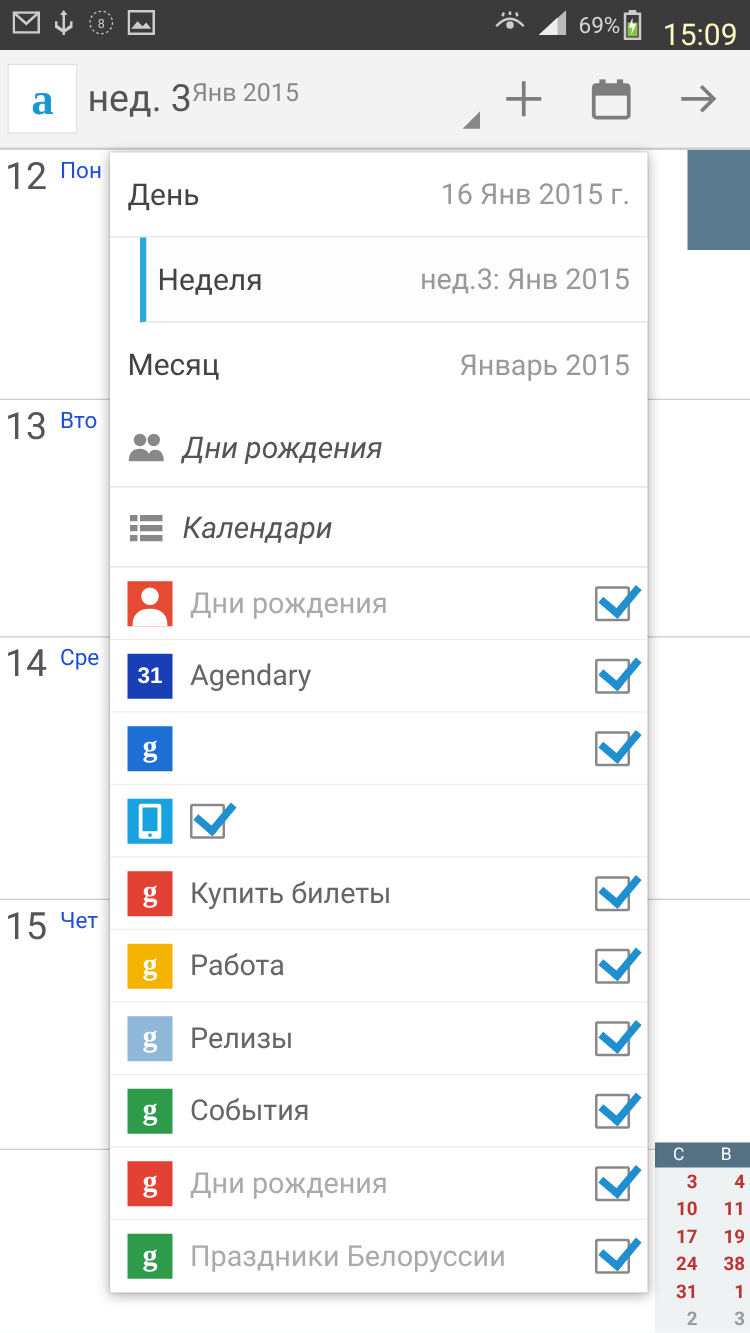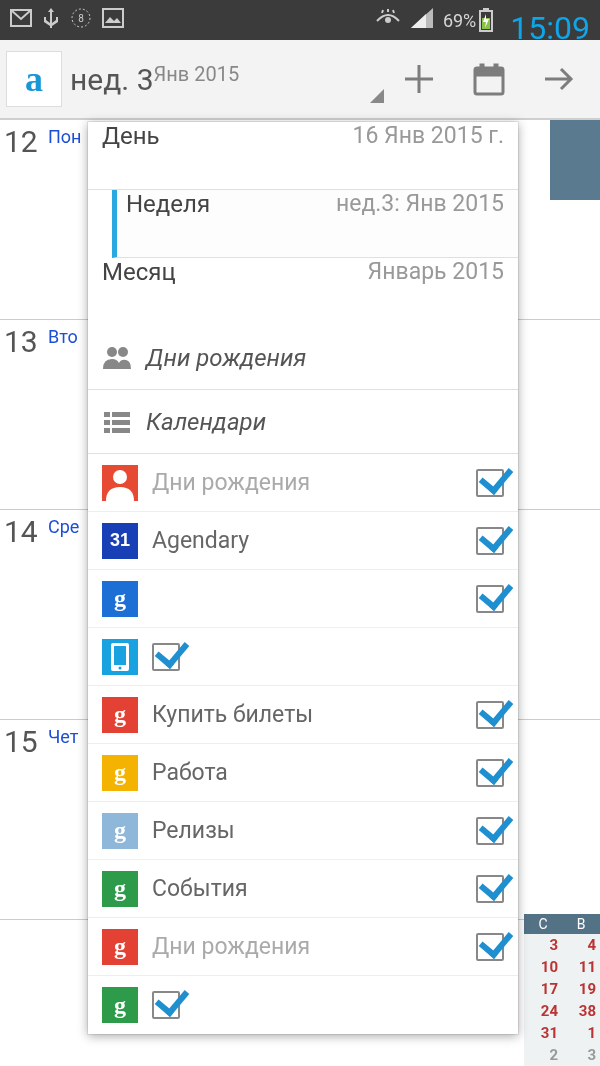--- a/index.html
+++ b/index.html
@@ -2,21 +2,21 @@
 <html><head>
 <meta charset="utf-8">
 <style>
   * { box-sizing: border-box; margin: 0; padding: 0; }
   html, body { width: 600px; height: 1066px; overflow: hidden; font-family: Roboto, Arial, sans-serif; }
   body { background: #eef0f1; position: relative; color: #444; }
 
   
   .status-bar { height: 40px; background: #3b3b3b; color: #d6d6d6; display: flex; align-items: center; justify-content: space-between; padding: 0 10px; font-size: 20px; }
   .status-left, .status-right { display: flex; align-items: center; gap: 10px; }
-  .status-right .time { font-size: 32px; color: #0ea5e9; margin-left: 6px; margin-top: 16px; }
+  .status-right .time { font-size: 24px; color: #fef9c3; margin-left: 6px; margin-top: 16px; }
   .batt { display:inline-flex; align-items:center; }
 
   
   .app-bar { height: 80px; background: #f3f3f3; border-bottom: 2px solid #cfcfcf; display:flex; align-items:center; padding: 0 6px; }
   .app-icon { width: 56px; height: 56px; background: #fff; border:1px solid #ddd; display:flex; align-items:center; justify-content:center; margin-right:8px; }
   .app-icon span { font-family: Georgia, serif; font-size: 36px; font-weight: bold; color:#1897d6; }
   .title-block { flex:1; display:flex; flex-direction:row; position:relative; }
   .title-main { font-size: 30px; color:#555; }
   .title-sub { font-size: 20px; color:#888; }
   .spinner-tri { position:absolute; right:0; bottom:-6px; width:0; height:0; border-left:14px solid transparent; border-bottom:14px solid #888; }
@@ -35,21 +35,21 @@
   
   .mini-month { position:absolute; right:0; bottom:0; width:76px; background:#eef2f3; font-size:14px; }
   .mini-h { display:flex; background:#547286; color:#fff; }
   .mini-h div { flex:1; text-align:center; padding:2px 0; font-size:14px; }
   .mini-row { display:flex; }
   .mini-row div { flex:1; text-align:right; padding:2px 4px; color:#b33; font-weight:bold; font-size:15px; }
   .mini-row.gray div { color:#999; }
 
   
   .popup { position:absolute; top:122px; left:88px; width:430px; background:#fff; box-shadow: 0 2px 10px rgba(0,0,0,.35), 0 0 0 1px rgba(0,0,0,.08); }
-  .prow { height:68px; border-bottom:1px solid #e0e0e0; display:flex; padding:0 14px; position:relative; }
+  .prow { height:68px; border-bottom:1px solid #e0e0e0; display:flex; align-items:center; padding:0 14px; position:relative; }
   .prow:last-child { border-bottom:none; }
   .prow .label { font-size:24px; color:#444; flex:1; }
   .prow .sub { font-size:23px; color:#999; }
   .prow.selected { border-left:5px solid #2aa8e0; padding-left:9px; background:#fdfdfd;margin-left:24px; }
   .sect { height:64px; display:flex; align-items:center; padding:0 14px; border-bottom:1px solid #e0e0e0; gap:14px; }
   .sect svg { width:30px; height:30px; fill:#888; }
   .sect .slabel { font-size:24px; font-style:italic; color:#555; }
 
   .crow { height:58px; border-bottom:1px solid #eee; display:flex; align-items:center; padding:0 14px; gap:14px; }
   .crow:last-child { border-bottom:none; }
@@ -300,16 +300,17 @@
         <div class="cicon" style="background: rgb(227, 65, 51);">
           <span style="font-family:Georgia,serif;">g</span>
         </div>
         <span class="cname gray">Дни рождения</span>
         <div class="chk"></div>
       </div>
       <div class="crow">
         <div class="cicon" style="background: rgb(46, 155, 74);">
           <span style="font-family:Georgia,serif;">g</span>
         </div>
+        <span class="cname gray">Праздники Белоруссии</span>
         <div class="chk"></div>
       </div>
     </div>
 </div>
 
 </body></html>

